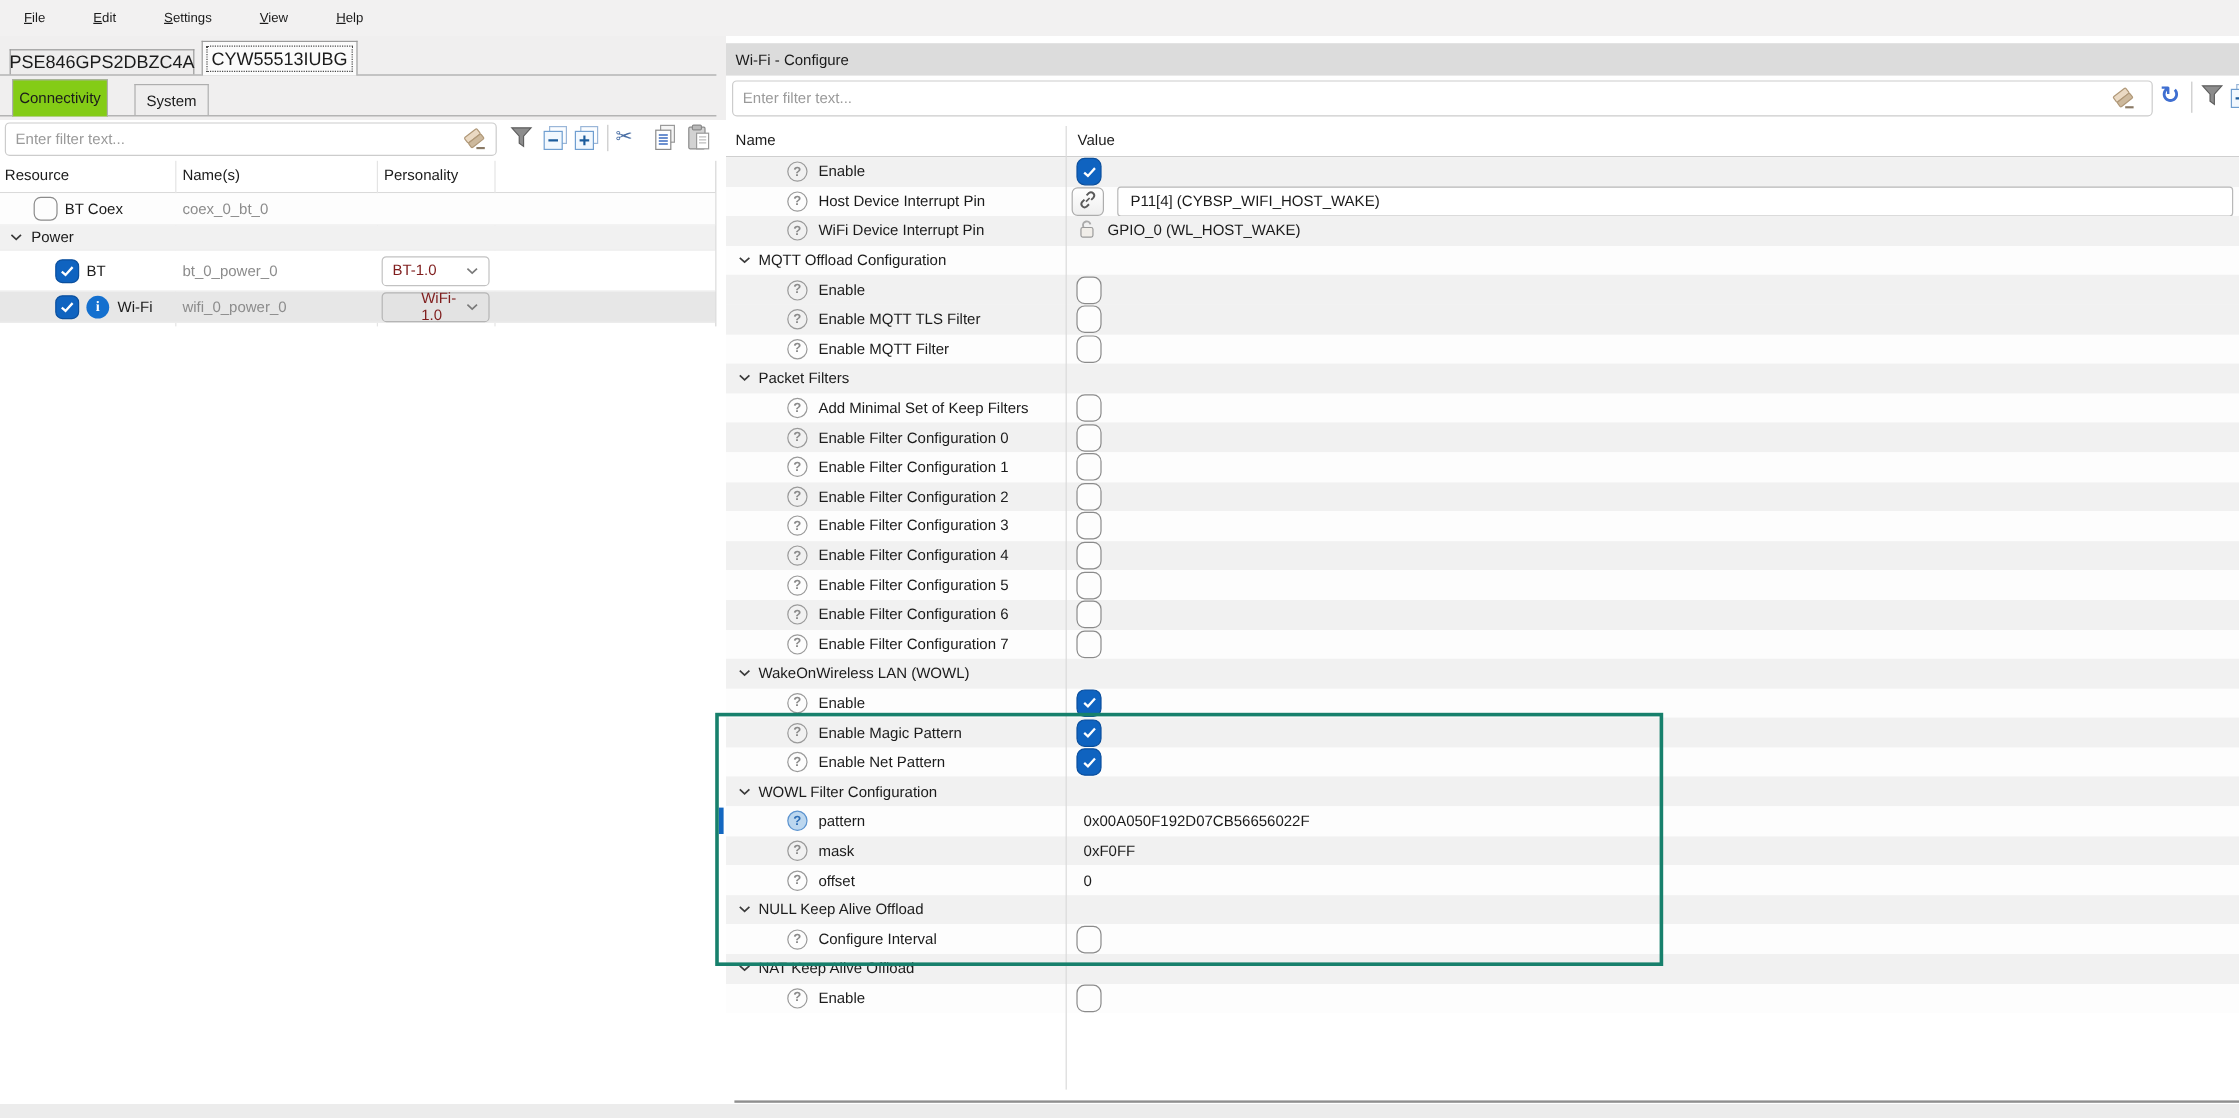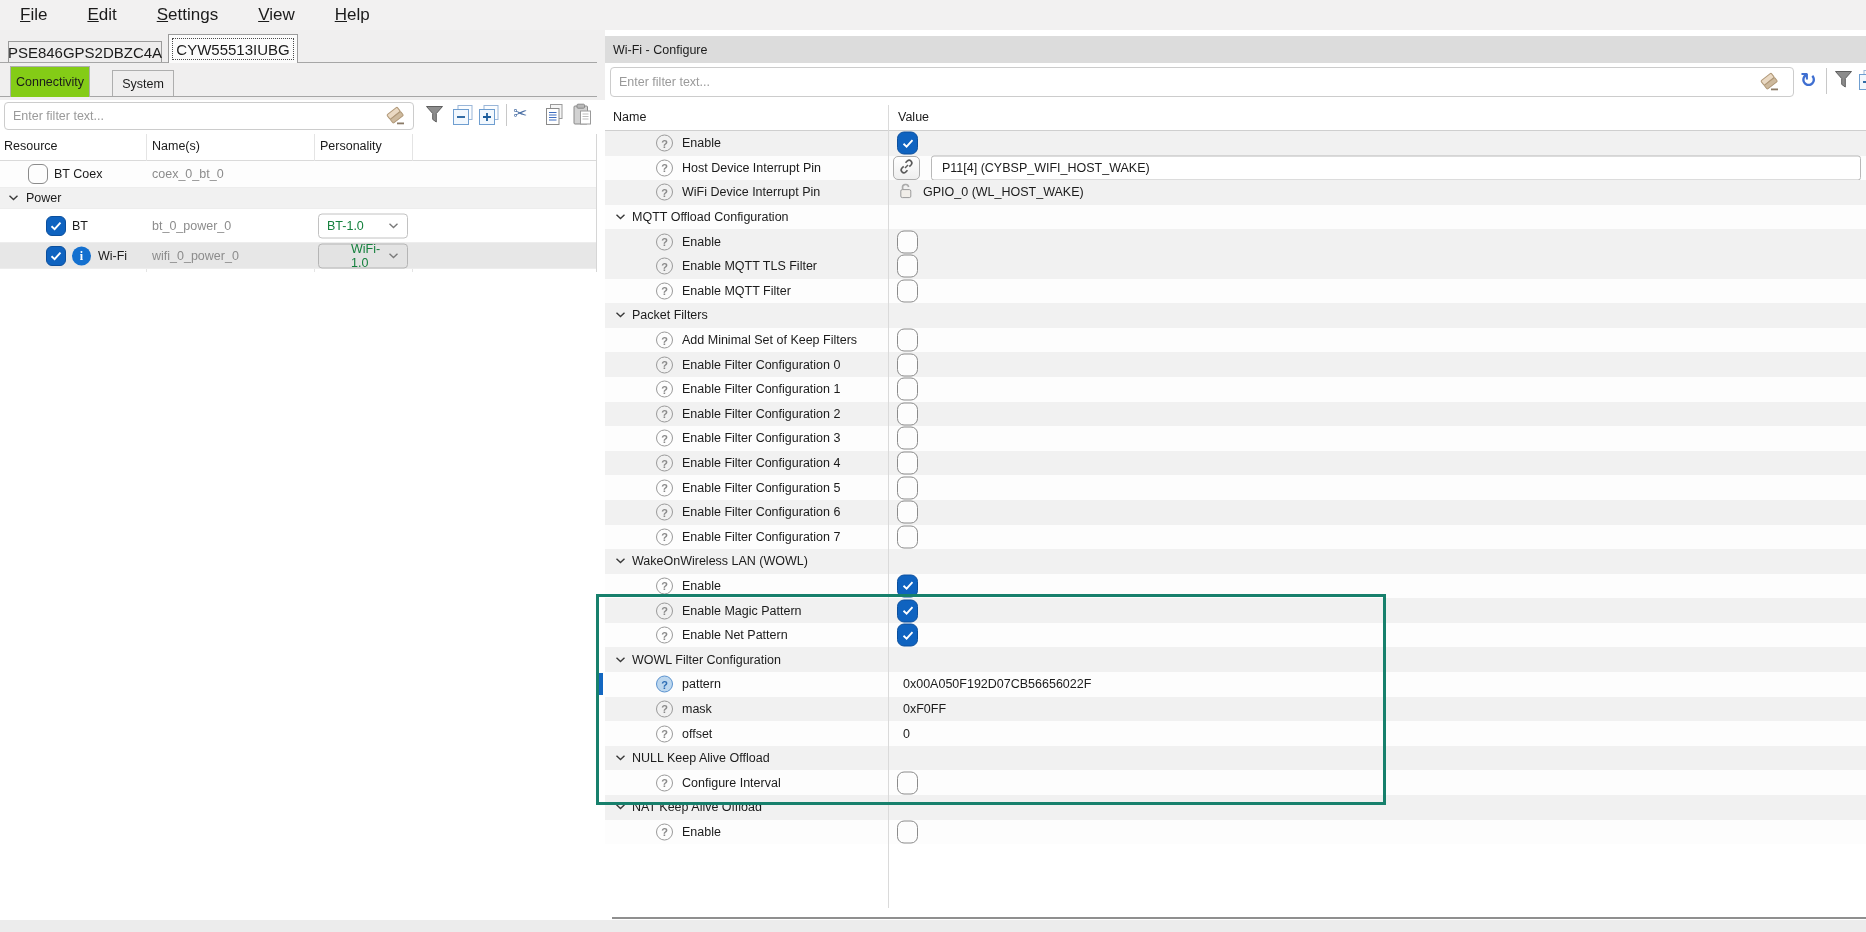--- a/index.html
+++ b/index.html
@@ -1,21 +1,21 @@
 <!DOCTYPE html>
 <html><head>
 <meta charset="utf-8">
 <style>
   * { margin:0; padding:0; box-sizing:border-box; }
   html,body { width:1866px; height:932px; overflow:hidden; background:#ffffff;
     font-family:"Liberation Sans","DejaVu Sans",sans-serif; font-size:12.5px; color:#1b1b1b; }
   .abs { position:absolute; }
   
   #menubar { left:0; top:0; width:1866px; height:30px; background:#f2f1f1; display:flex; align-items:center; }
-  .menu-item { padding:0 20px; height:30px; line-height:30px; font-size:17px; cursor:default; }
+  .menu-item { padding:0 20px; height:30px; line-height:30px; font-size:11px; cursor:default; }
   .menu-item u { text-decoration:underline; }
   #left-top-bg { left:0; top:30px; width:605px; height:70px; background:#f0efef; }
   .tabline { background:#a6a6a6; height:1px; }
   .devtab { border:1px solid #9b9b9b; border-bottom:none; display:flex; align-items:center; justify-content:center; font-size:15px; }
   #devtab-0 { left:8px; top:41px; width:154px; height:21px; background:#eeeded; z-index:1; }
   #devtab-1 { left:168px; top:34px; width:130px; height:29px; background:#fbfbfb; z-index:3; }
   #devtab-1:after { content:""; position:absolute; left:3px; top:3px; right:3px; bottom:3px; border:1px dotted #4a4a4a; }
   .subtab { border:1px solid #aeaeae; border-bottom:none; display:flex; align-items:center; justify-content:center; }
   #subtab-0 { left:10px; top:66px; width:80px; height:31px; background:#84cc16; z-index:3; }
   #subtab-1 { left:112px; top:70px; width:62px; height:26px; background:#efeeee; z-index:1; }
@@ -41,21 +41,21 @@
   .cb { border-radius:6px; border:1px solid #8b8b8b; background:#fdfdfd; display:flex; align-items:center; justify-content:center; }
   .cb.checked { background:#0f63c0; border-color:#0b4f9d; }
   .cb-l { width:20px; height:20px; }
   .cb-r { width:21px; height:23px; border-radius:7px; }
   .hlp { width:17px; height:17px; border-radius:50%; border:1.5px solid #9a9a9a; color:#8a8a8a;
     font-size:11px; font-weight:bold; display:flex; align-items:center; justify-content:center; background:transparent; }
   .hlp.sel { border-color:#5b93cf; background:#bcd7ef; color:#2d6db5; }
   .info-i { width:19px; height:19px; border-radius:50%; background:#1470cf; color:#fff; font-size:12px;
     font-weight:bold; display:flex; align-items:center; justify-content:center; font-family:"Liberation Serif",serif; }
   .chev { display:inline-flex; align-items:center; }
-  .ddown { position:absolute; border:1px solid #c2c2c2; border-radius:4px; background:#fff; color:#15803d;
+  .ddown { position:absolute; border:1px solid #c2c2c2; border-radius:4px; background:#fff; color:#7f1d1d;
     display:flex; align-items:center; justify-content:space-between; padding:0 8px; }
   .ddown.grey { background:#e3e3e3; border-color:#b5b5b5;padding-left:32px; }
   
   #right-title { left:605px; top:36px; width:1261px; height:27px; background:#dcdcdc; display:flex; align-items:center; padding-left:8px; }
   #right-header { left:605px; top:105px; width:1261px; height:26px; border-bottom:1px solid #cfcfcf; background:#fff; }
   #col-div { left:888px; top:105px; width:1px; height:803px; background:#dadada; z-index:2; }
   #right-rows { left:605px; top:131px; width:1261px; }
   .prow { position:relative; height:24.6px; display:flex; align-items:center; }
   .prow.odd { background:#f1f1f1; }
   .prow.even { background:#fdfdfd; }

